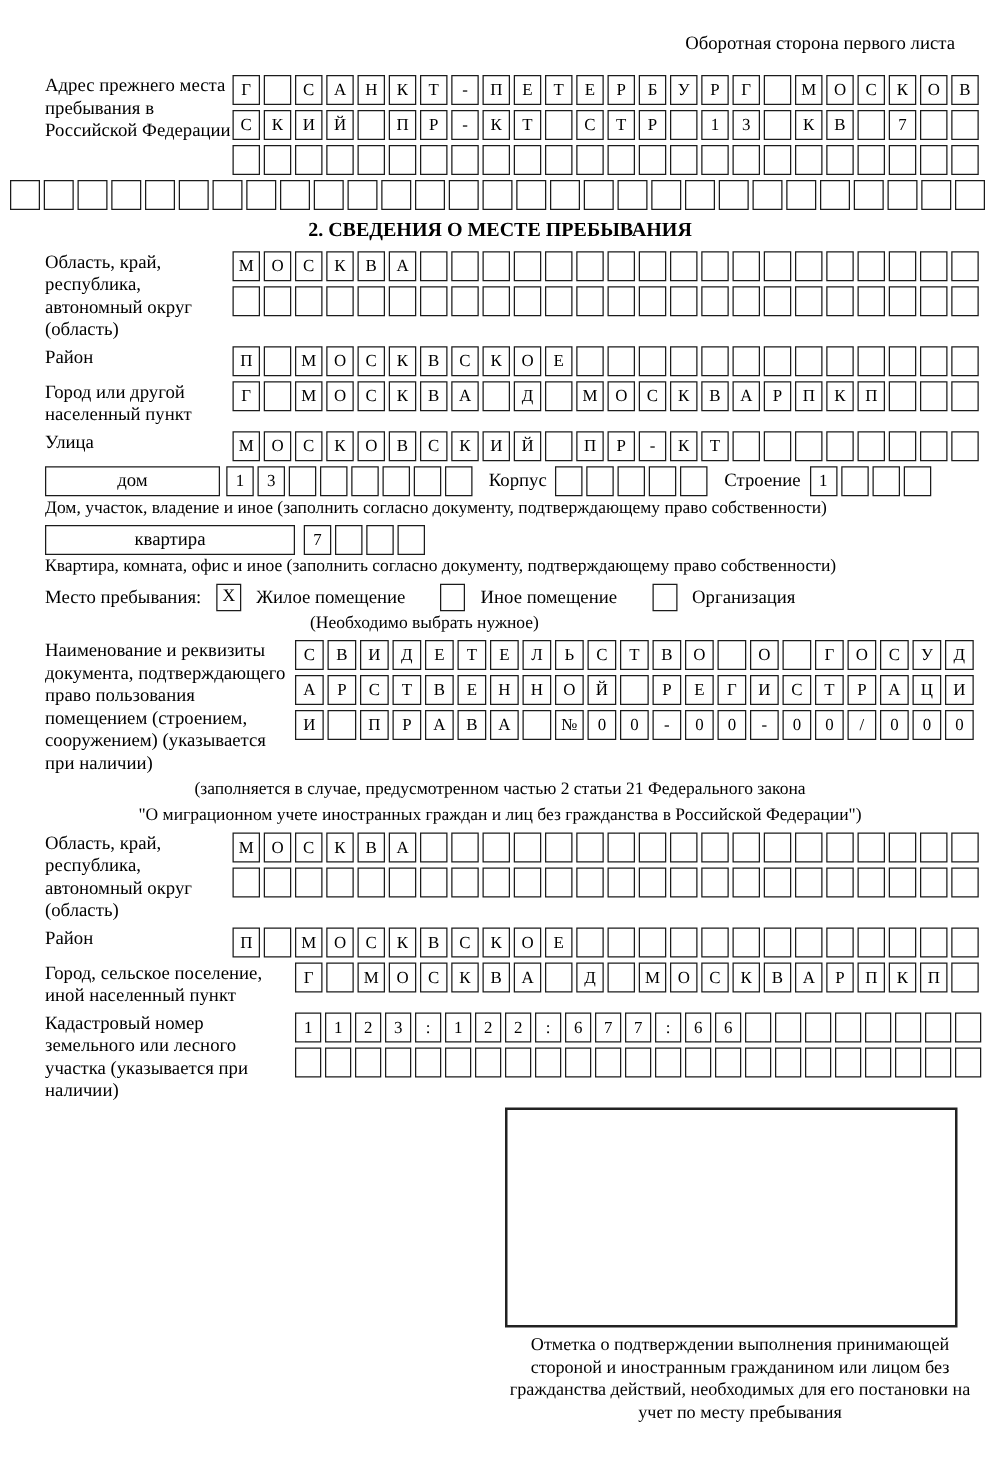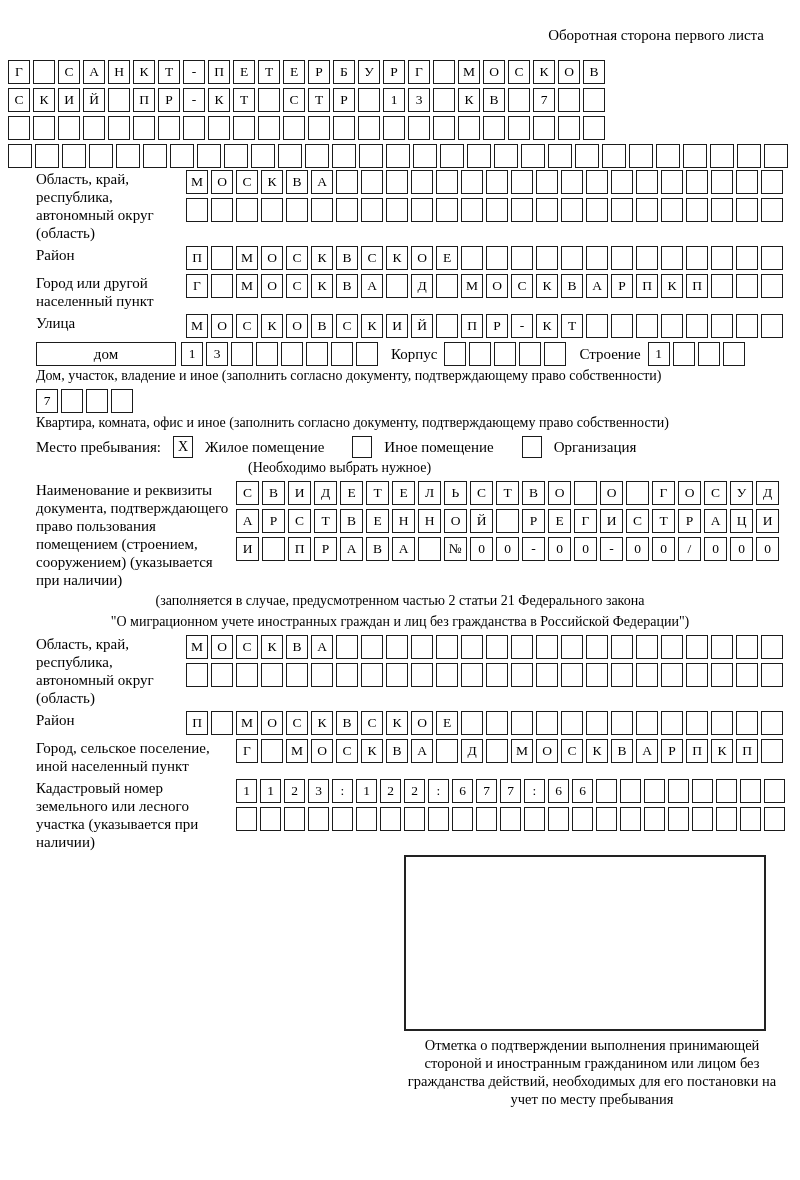--- a/index.html
+++ b/index.html
@@ -38,20 +38,21 @@
   .mark-caption{text-align:center;font-size:14.5px;line-height:18px;margin-top:5px;}
 </style>
 </head>
 <body>
 
 <div class="page">
 
   <div class="page-title">Оборотная сторона первого листа</div>
 
   <div class="field">
+    <div class="label w150">Адрес прежнего места пребывания в Российской Федерации</div>
     <div class="rows">
       <div class="cellrow">
           <span class="cell">Г</span>
           <span class="cell"></span>
           <span class="cell">С</span>
           <span class="cell">А</span>
           <span class="cell">Н</span>
           <span class="cell">К</span>
           <span class="cell">Т</span>
           <span class="cell">-</span>
@@ -151,20 +152,21 @@
       <span class="cell"></span>
       <span class="cell"></span>
       <span class="cell"></span>
       <span class="cell"></span>
       <span class="cell"></span>
       <span class="cell"></span>
       <span class="cell"></span>
       <span class="cell"></span>
     </div>
 
+  <div class="section-title">2. СВЕДЕНИЯ О МЕСТЕ ПРЕБЫВАНИЯ</div>
 
   <div class="field">
     <div class="label w150">Область, край, республика, автономный округ (область)</div>
     <div class="rows">
       <div class="cellrow">
           <span class="cell">М</span>
           <span class="cell">О</span>
           <span class="cell">С</span>
           <span class="cell">К</span>
           <span class="cell">В</span>
@@ -337,20 +339,21 @@
     <div class="cellrow">
         <span class="cell">1</span>
         <span class="cell"></span>
         <span class="cell"></span>
         <span class="cell"></span>
       </div>
   </div>
   <div class="caption-under">Дом, участок, владение и иное (заполнить согласно документу, подтверждающему право собственности)</div>
 
   <div class="inline-line">
+    <div class="bigbox apt">квартира</div>
     <div class="cellrow">
         <span class="cell">7</span>
         <span class="cell"></span>
         <span class="cell"></span>
         <span class="cell"></span>
       </div>
   </div>
   <div class="caption-under">Квартира, комната, офис и иное (заполнить согласно документу, подтверждающему право собственности)</div>
 
   <div class="stay-line">

